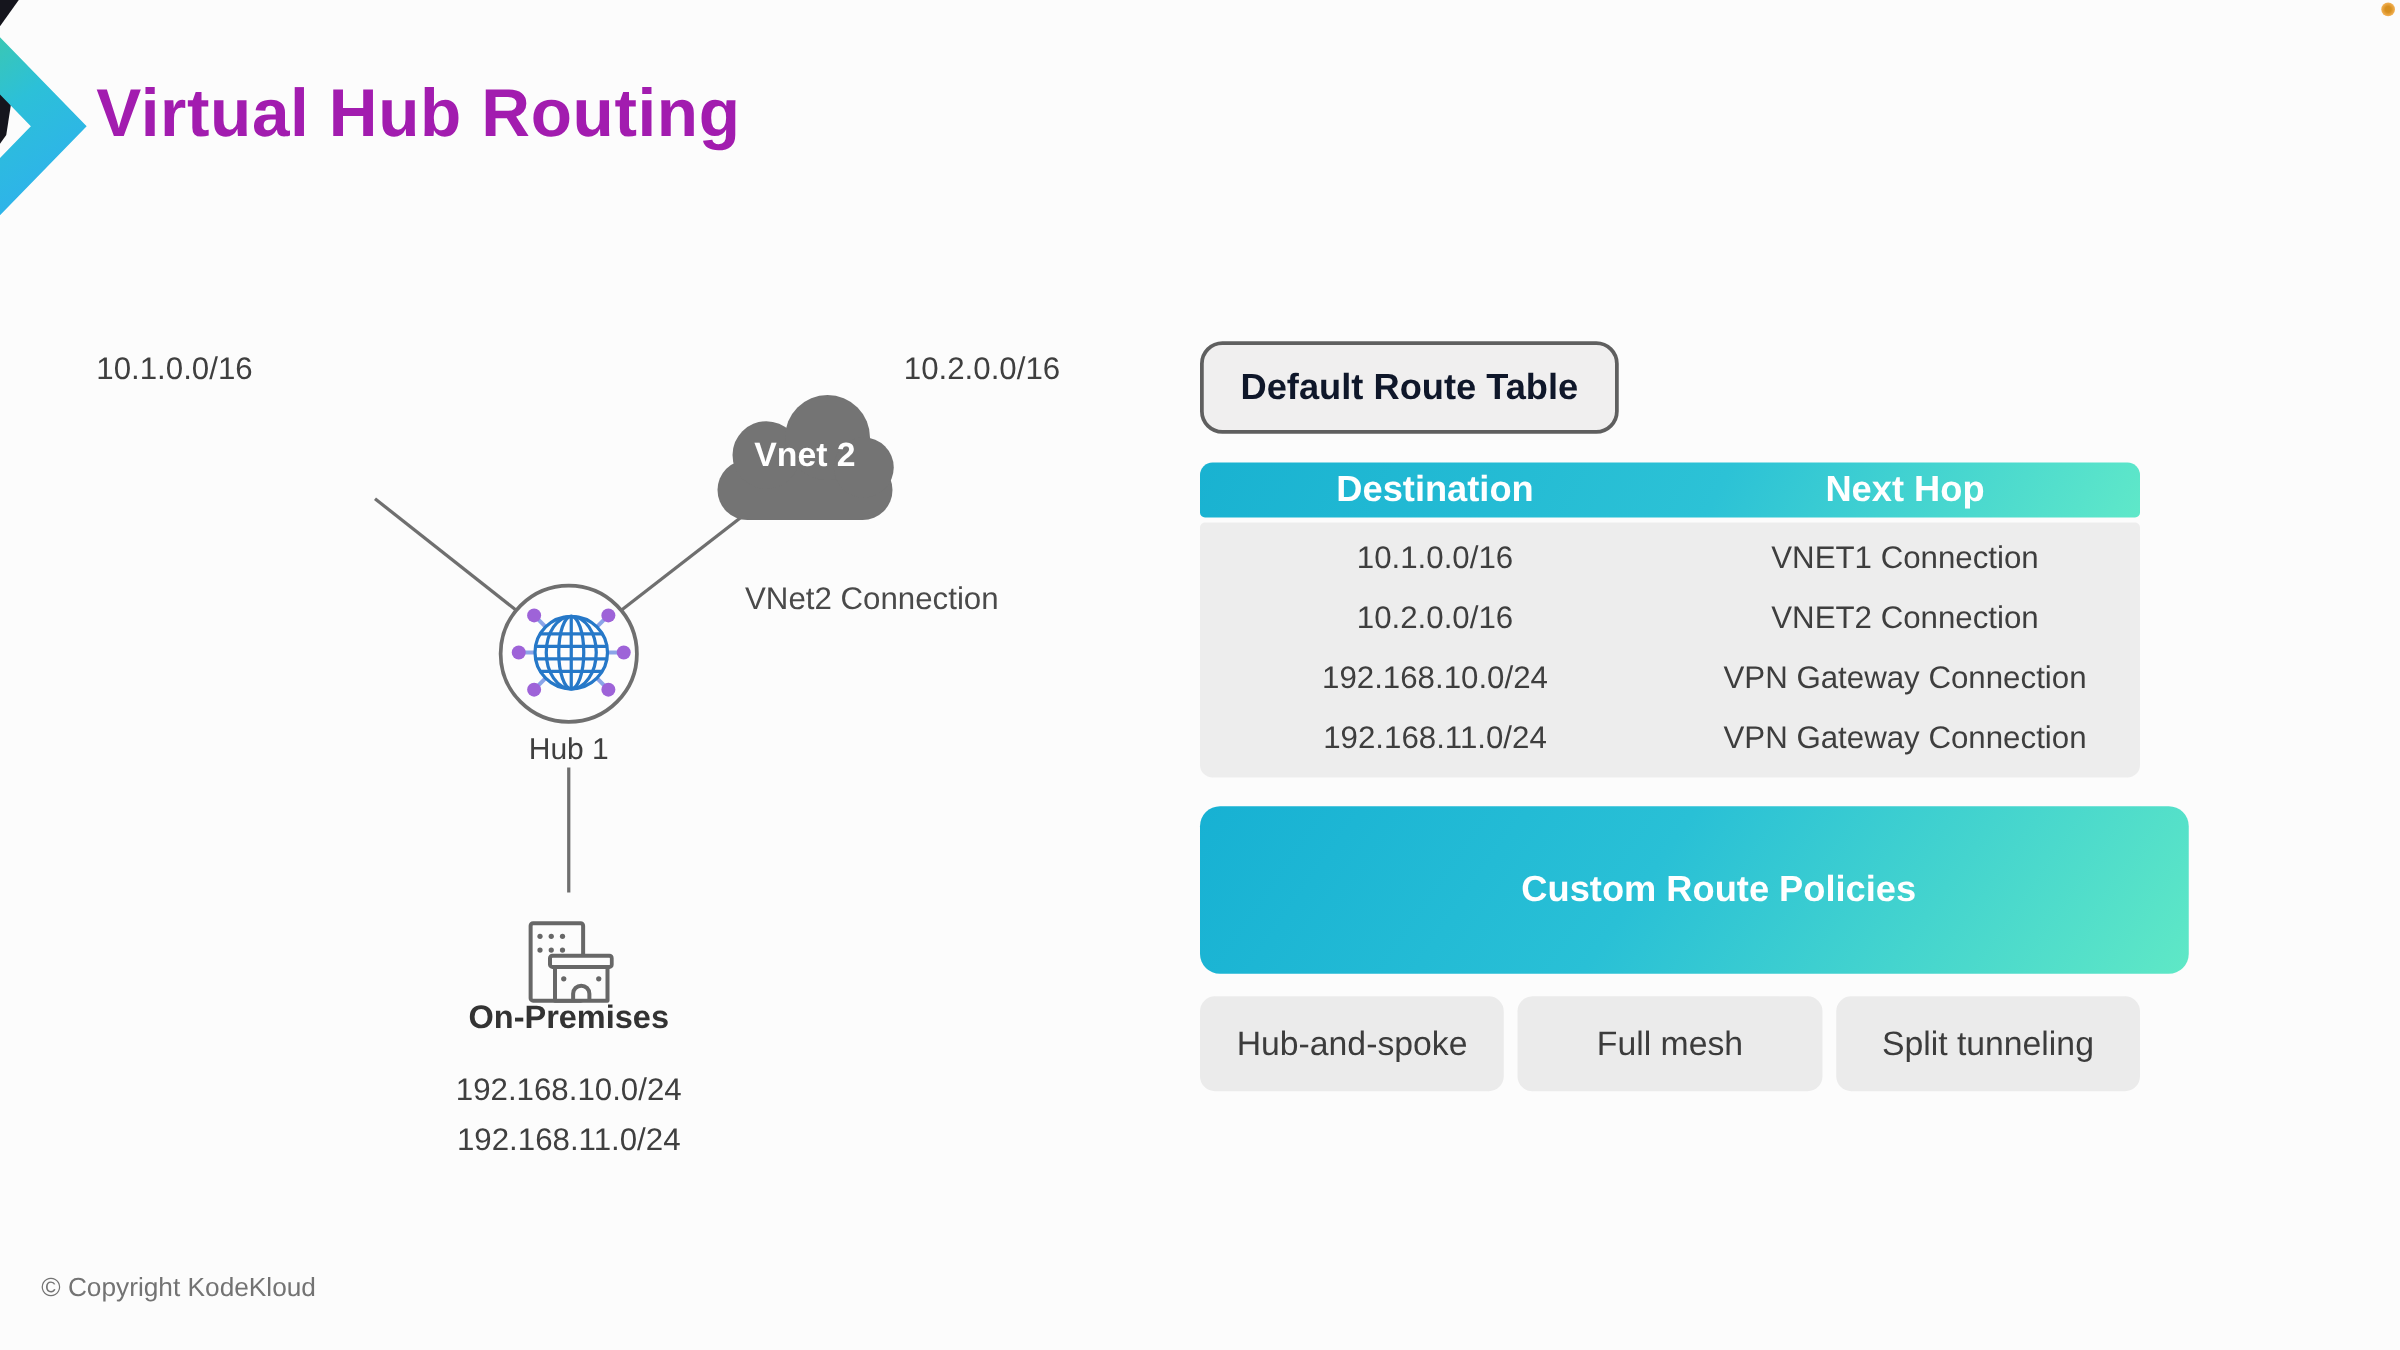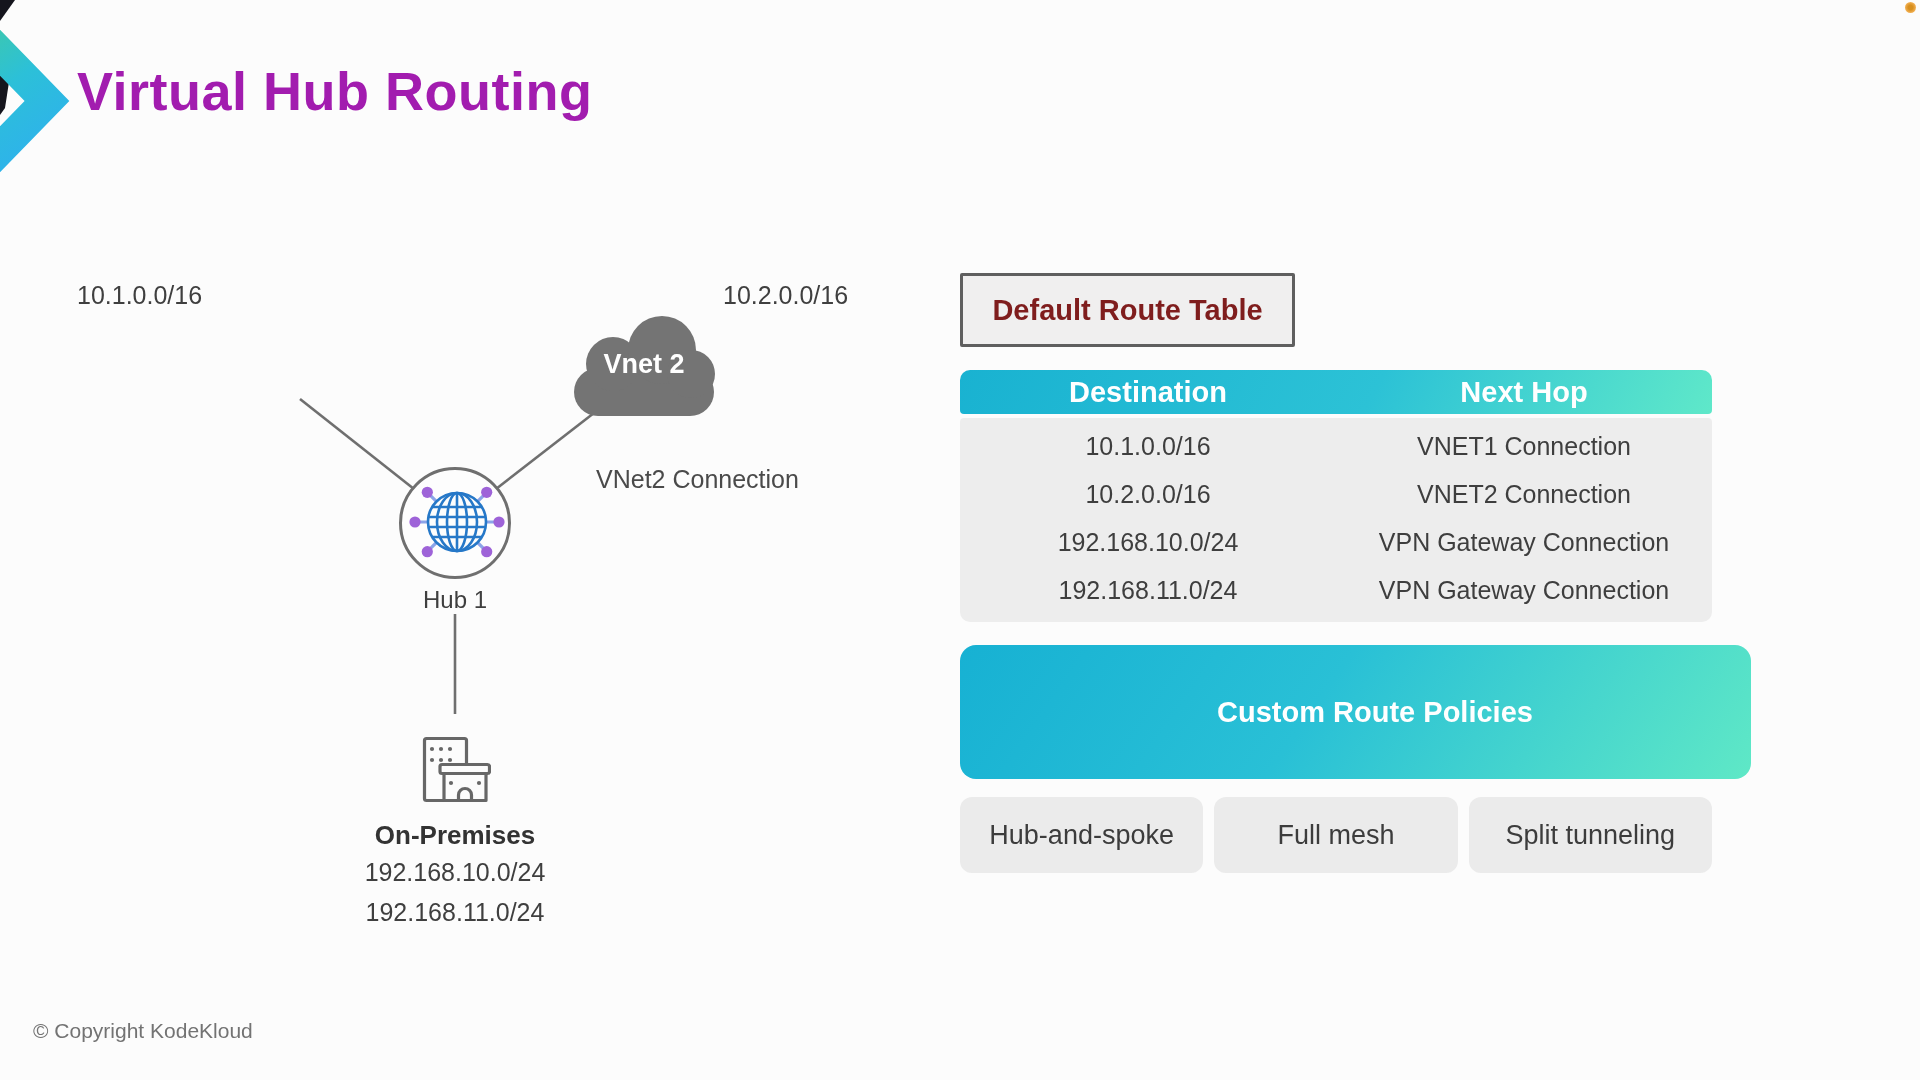--- a/index.html
+++ b/index.html
@@ -40,34 +40,34 @@
     position:absolute;left:399px;top:467px;width:106px;height:106px;z-index:2;
     background:#fdfdfd;border:3px solid #6f6f6f;border-radius:50%;
   }
   .hub-icon{position:absolute;left:407px;top:472px;z-index:3;}
   .hub-label{
     position:absolute;left:395px;top:586px;width:120px;text-align:center;
     font-size:24px;color:#3f3f3f;z-index:2;
   }
   .onprem-icon{position:absolute;left:421px;top:735px;z-index:2;}
   .onprem-label{
-    position:absolute;left:305px;top:820px;width:300px;text-align:center;
+    position:absolute;left:305px;top:798px;width:300px;text-align:center;
     font-size:26px;font-weight:700;color:#333333;
   }
   .onprem-cidrs{
     position:absolute;left:305px;top:852px;width:300px;text-align:center;
   }
   .cidr-line{font-size:25px;color:#3f3f3f;line-height:40px;}
 
   
   .default-btn{
     position:absolute;left:960px;top:273px;width:335px;height:74px;
-    background:#f0efef;border:3px solid #5f5f5f;border-radius:2px;
+    background:#f0efef;border:3px solid #5f5f5f;border-radius:18px;
     box-sizing:border-box;display:flex;align-items:center;justify-content:center;
-    font-size:29px;font-weight:700;color:#7f1d1d;
+    font-size:29px;font-weight:700;color:#0f172a;
   }
   .route-table{position:absolute;left:960px;top:370px;width:752px;}
   .thead{
     height:44px;border-radius:10px 10px 4px 4px;display:flex;
     background:linear-gradient(118deg,#19b2d1 0%,#2cc2d6 55%,#5fe8c9 100%);
     justify-content:center;
   }
   .thcell{
     width:50%;display:flex;align-items:center;justify-content:center;
     color:#ffffff;font-size:29px;font-weight:700;

